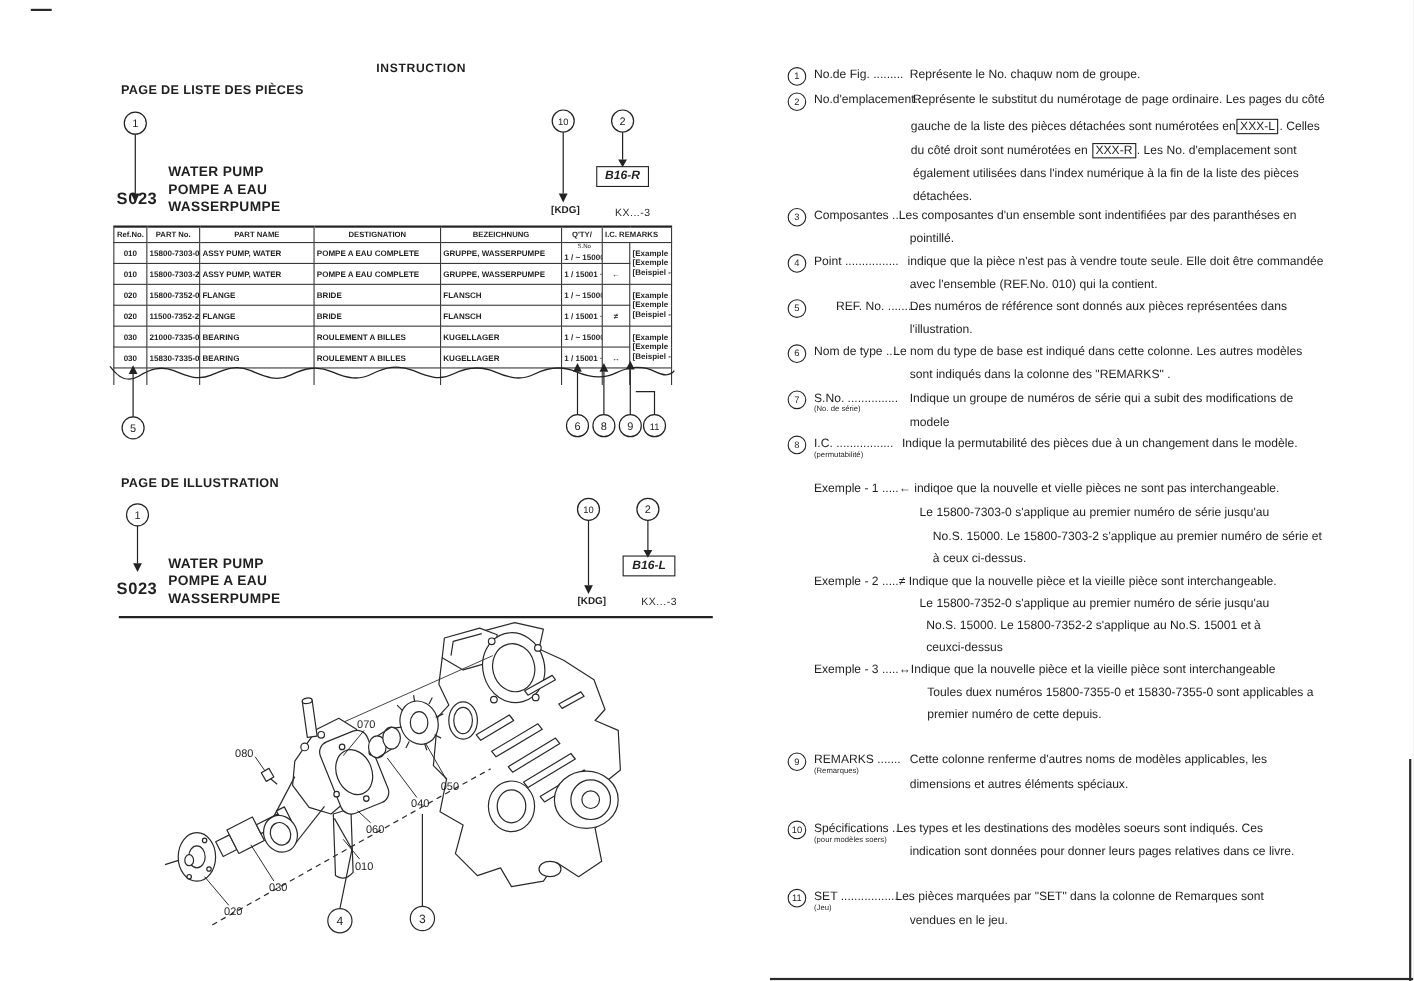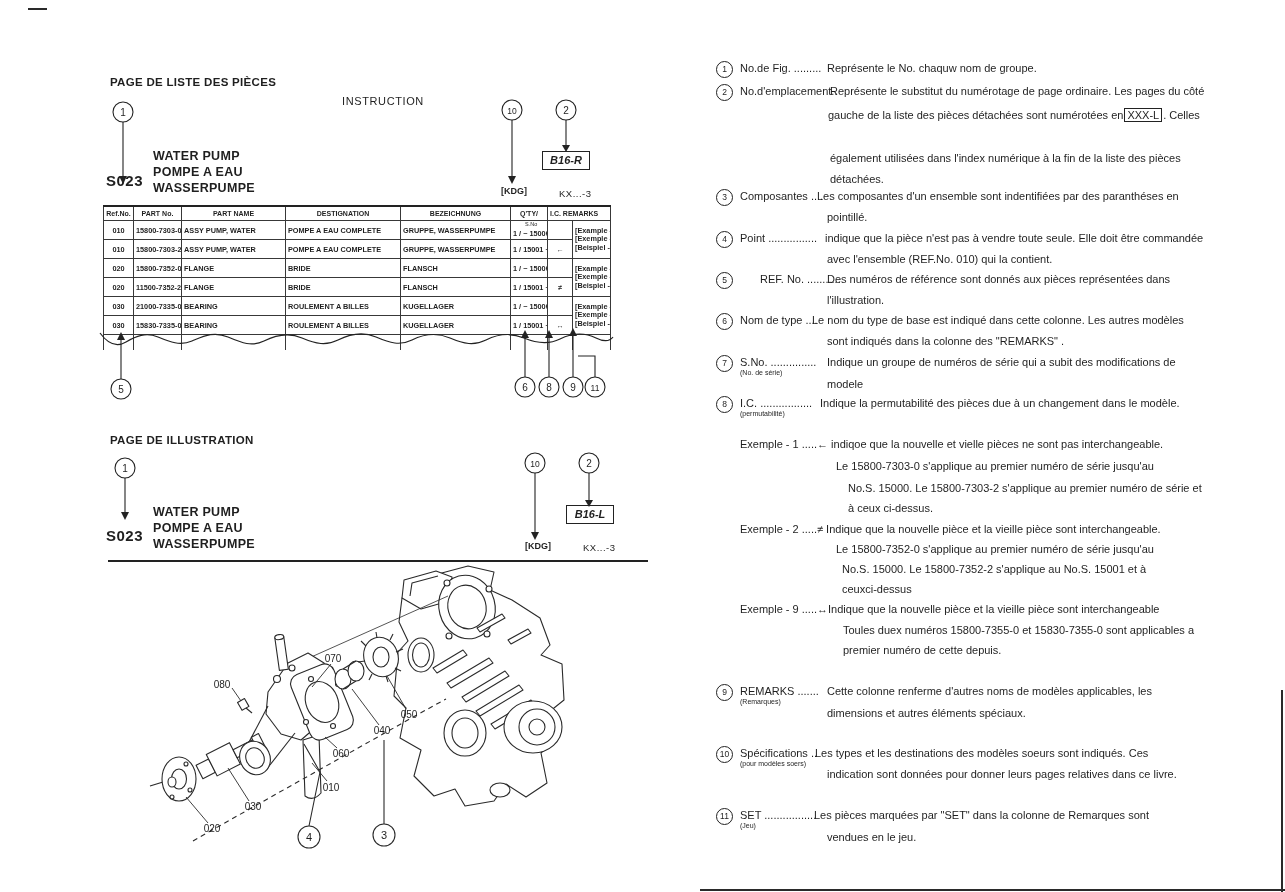--- a/index.html
+++ b/index.html
@@ -1,20 +1,20 @@
 <!DOCTYPE html>
 <html><head>
 <meta charset="utf-8">
 <style>
   html,body{margin:0;padding:0;background:#e8e8e8;}
   .page{position:relative;width:1285px;height:892px;background:#ffffff;overflow:hidden;
         font-family:"Liberation Sans",sans-serif;color:#1f1f1f;}
   .abs{position:absolute;}
   
-  .doc-title{font-size:11px;font-weight:normal;letter-spacing:.6px;margin-top:39px;}
+  .doc-title{font-size:11px;font-weight:bold;letter-spacing:.6px;}
   .sec-heading{font-size:11.5px;font-weight:bold;letter-spacing:.3px;}
   .group-code{font-size:15px;font-weight:bold;letter-spacing:.5px;}
   .group-names{font-size:12.5px;font-weight:bold;line-height:16px;letter-spacing:.3px;}
   .kdg{font-size:9px;font-weight:bold;}
   .kx{font-size:9.5px;letter-spacing:.5px;}
   .loc-box{border:1.5px solid #222;font-size:11px;font-weight:bold;text-align:center;
            line-height:16px;width:46px;height:17px;background:#fff;font-style:italic;}
   
   table.parts{border-collapse:collapse;table-layout:fixed;background:#fff;
               border:1.6px solid #2b2b2b;border-bottom:none;}
@@ -379,20 +379,23 @@
     <div class="lg-circ" style="left:716px;top:61px;">1</div>
     <div class="lg-term" style="left:740px;top:62px;">No.de Fig. .........</div>
     <div class="lg-line" style="left:827px;top:62px;">Représente le No. chaquw nom de groupe.</div>
 
     <div class="lg-circ" style="left:716px;top:84px;">2</div>
     <div class="lg-term" style="left:740px;top:85px;">No.d'emplacement..</div>
     <div class="lg-line" style="left:830px;top:85px;">Représente le substitut du numérotage de page ordinaire. Les pages du côté</div>
     <div class="lg-line" style="left:828px;top:108px;">
       <span>gauche de la liste des pièces détachées sont numérotées en</span><span class="boxed">XXX-L</span><span>. Celles</span>
     </div>
+    <div class="lg-line" style="left:828px;top:130px;">
+      <span>du côté droit sont numérotées en </span><span class="boxed">XXX-R</span><span>. Les No. d'emplacement sont</span>
+    </div>
     <div class="lg-line" style="left:830px;top:152px;">également utilisées dans l'index numérique à la fin de la liste des pièces</div>
     <div class="lg-line" style="left:830px;top:173px;">détachées.</div>
 
     <div class="lg-circ" style="left:716px;top:189px;">3</div>
     <div class="lg-term" style="left:740px;top:190px;">Composantes ....</div>
     <div class="lg-line" style="left:817px;top:190px;">Les composantes d'un ensemble sont indentifiées par des paranthéses en</div>
     <div class="lg-line" style="left:827px;top:211px;">pointillé.</div>
 
     <div class="lg-circ" style="left:716px;top:231px;">4</div>
     <div class="lg-term" style="left:740px;top:232px;">Point ................</div>
@@ -423,21 +426,21 @@
     <div class="lg-line" style="left:740px;top:438px;">Exemple - 1 .....←  indiqoe que la nouvelle et vielle pièces ne sont pas interchangeable.</div>
     <div class="lg-line" style="left:836px;top:460px;">Le 15800-7303-0 s'applique au premier numéro de série jusqu'au</div>
     <div class="lg-line" style="left:848px;top:482px;">No.S. 15000. Le 15800-7303-2 s'applique au premier numéro de série et</div>
     <div class="lg-line" style="left:848px;top:502px;">à ceux ci-dessus.</div>
 
     <div class="lg-line" style="left:740px;top:523px;">Exemple - 2 .....≠  Indique que la nouvelle pièce et la vieille pièce sont interchangeable.</div>
     <div class="lg-line" style="left:836px;top:543px;">Le 15800-7352-0 s'applique au premier numéro de série jusqu'au</div>
     <div class="lg-line" style="left:842px;top:563px;">No.S. 15000. Le 15800-7352-2 s'applique au No.S. 15001 et à</div>
     <div class="lg-line" style="left:842px;top:583px;">ceuxci-dessus</div>
 
-    <div class="lg-line" style="left:740px;top:603px;">Exemple - 9 .....↔Indique que la nouvelle pièce et la vieille pièce sont interchangeable</div>
+    <div class="lg-line" style="left:740px;top:603px;">Exemple - 3 .....↔Indique que la nouvelle pièce et la vieille pièce sont interchangeable</div>
     <div class="lg-line" style="left:843px;top:624px;">Toules duex numéros 15800-7355-0 et 15830-7355-0 sont applicables a</div>
     <div class="lg-line" style="left:843px;top:644px;">premier numéro de cette depuis.</div>
 
     <div class="lg-circ" style="left:716px;top:684px;">9</div>
     <div class="lg-term" style="left:740px;top:685px;">REMARKS .......</div>
     <div class="lg-note" style="left:740px;top:698px;">(Remarques)</div>
     <div class="lg-line" style="left:827px;top:685px;">Cette colonne renferme d'autres noms de modèles applicables, les</div>
     <div class="lg-line" style="left:827px;top:707px;">dimensions et autres éléments spéciaux.</div>
 
     <div class="lg-circ" style="left:716px;top:746px;">10</div>

